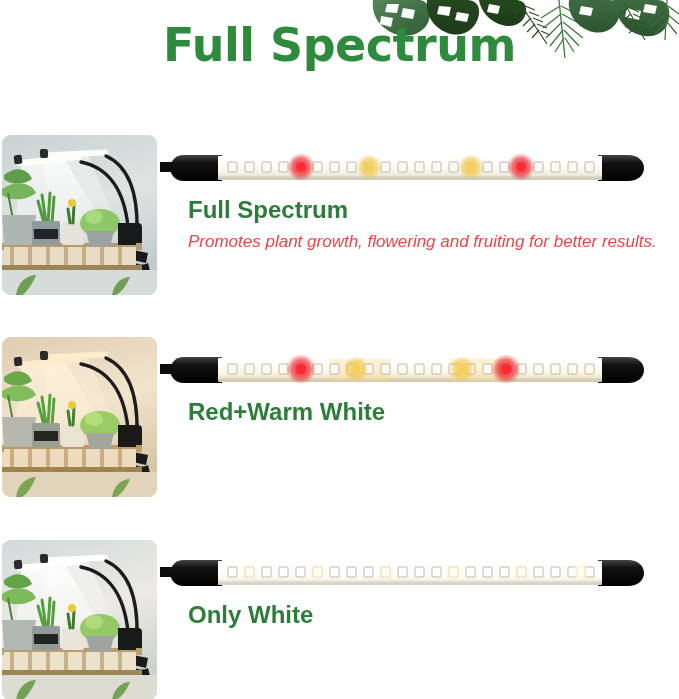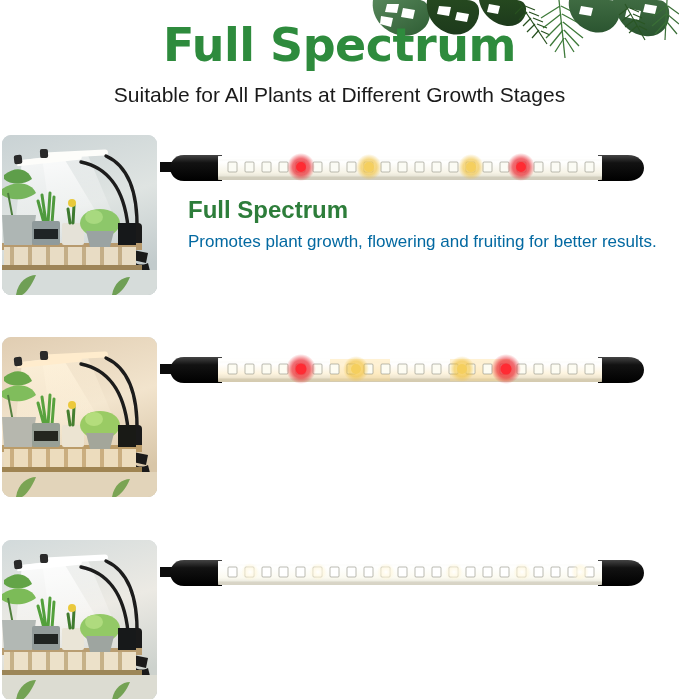--- a/index.html
+++ b/index.html
@@ -100,22 +100,23 @@
   .feature-title {
     font-size: 24px;
     font-weight: bold;
     color: #2d7d3a;
     line-height: 1.12;
     margin-bottom: 7px;
     font-family: "Liberation Sans", sans-serif;
   }
   .feature-desc {
     font-size: 17px;
-    color: #0369a1;
+    color: #ef4444;
     line-height: 1.32;
+    font-style: italic;
   }
 </style>
 </head>
 <body>
 
 <div class="header">
 
   <div class="foliage">
     <svg viewBox="0 0 310 72" xmlns="http://www.w3.org/2000/svg">
       <defs>
@@ -182,21 +183,20 @@
 
       <g stroke="#3a6f37" stroke-width="1.2" fill="none">
         <path d="M298 0 L296 40"></path>
         <path d="M298 6 L284 16 M297 14 L283 26 M297 22 L286 34
                  M299 6 L310 14 M298 14 L310 24 M298 22 L308 34"></path>
       </g>
     </svg>
   </div>
 
   <div class="main-title">Full Spectrum</div>
-  <div class="subtitle">Suitable for All Plants at Different Growth Stages</div>
 </div>
 
 <div class="row row-0">
   <div class="photo">
     <svg viewBox="0 0 155 160" xmlns="http://www.w3.org/2000/svg">
       <defs>
         <linearGradient id="w0" x1="0" y1="0" x2="0.3" y2="1">
           <stop offset="0%" stop-color="#c9d2d4"></stop>
             <stop offset="55%" stop-color="#dfe4e2"></stop>
             <stop offset="100%" stop-color="#c2cbcc"></stop>
@@ -478,20 +478,21 @@
       <circle cx="346" cy="28" r="15" fill="url(#glowR)"></circle>
       <circle cx="346" cy="28" r="5.5" fill="#ff2b33"></circle>
       <circle cx="196" cy="28" r="13" fill="url(#glowA)"></circle>
       <circle cx="196" cy="28" r="5" fill="#f5cf5e"></circle>
       <circle cx="302" cy="28" r="13" fill="url(#glowA)"></circle>
       <circle cx="302" cy="28" r="5" fill="#f5cf5e"></circle>
     </svg>
   </div>
 
   <div class="text-block">
+    <div class="feature-title">Red+Warm White</div>
   </div>
 </div>
 
 <div class="row row-2">
   <div class="photo">
     <svg viewBox="0 0 155 160" xmlns="http://www.w3.org/2000/svg">
       <defs>
         <linearGradient id="w2" x1="0" y1="0" x2="0.3" y2="1">
           <stop offset="0%" stop-color="#d2dadb"></stop>
             <stop offset="55%" stop-color="#eceae4"></stop>
@@ -612,14 +613,15 @@
         <circle cx="158" cy="28" r="9" fill="url(#glowW)"></circle>
         <circle cx="226" cy="28" r="9" fill="url(#glowW)"></circle>
         <circle cx="294" cy="28" r="9" fill="url(#glowW)"></circle>
         <circle cx="362" cy="28" r="9" fill="url(#glowW)"></circle>
         <circle cx="420" cy="28" r="9" fill="url(#glowW)"></circle>
       </g>
     </svg>
   </div>
 
   <div class="text-block">
+    <div class="feature-title">Only White</div>
   </div>
 </div>
 
 </body></html>

